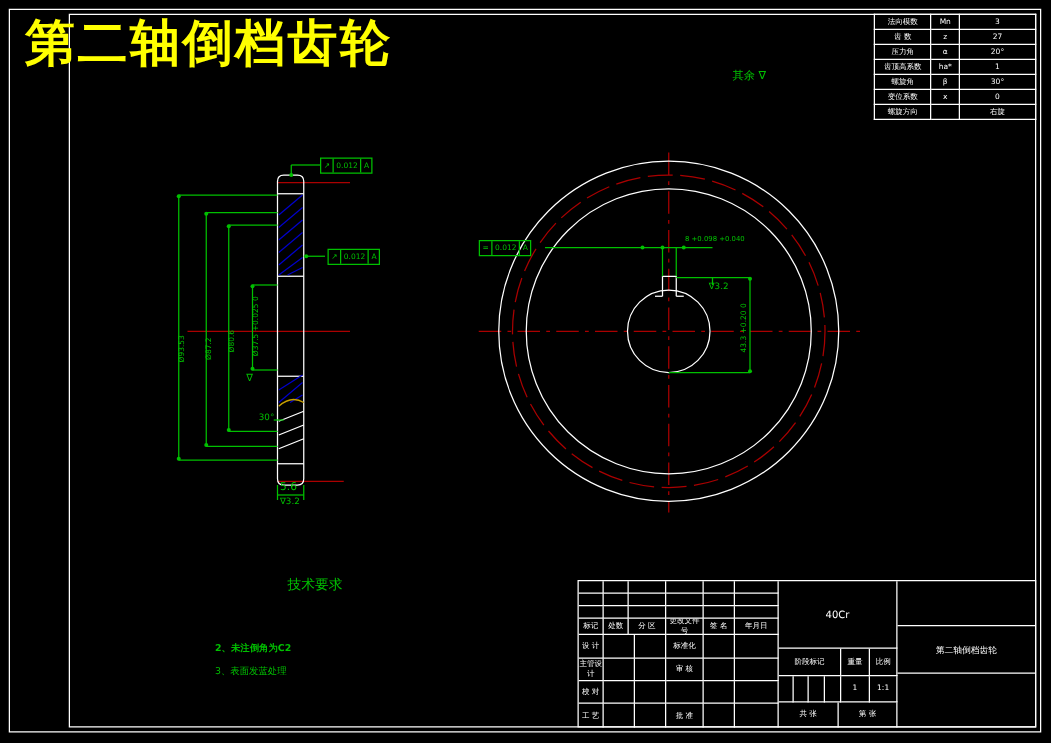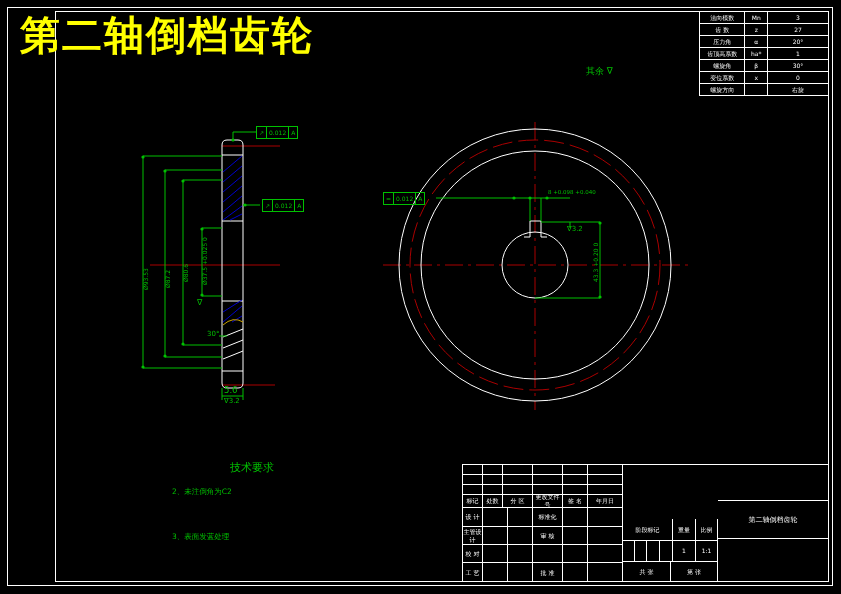--- a/index.html
+++ b/index.html
@@ -32,21 +32,21 @@
   .tblock{left:462px;top:464px;width:367px;height:118px;border:1px solid #fff;box-sizing:border-box;}
   .tb-cell{position:absolute;box-sizing:border-box;border-right:1px solid #fff;border-bottom:1px solid #fff;
            color:#fff;font-size:6px;line-height:8px;display:flex;align-items:center;justify-content:center;
            text-align:center;overflow:hidden;}
   .tb-noR{border-right:none;}
   .tb-noB{border-bottom:none;}
 
   
   .gtext{color:#00c000;font-size:7px;line-height:9px;white-space:nowrap;}
   .gtext-b{color:#00c000;font-size:8.5px;line-height:11px;white-space:nowrap;}
-  .gtext-t{color:#00c000;font-size:9px;line-height:12px;white-space:nowrap;margin-top:10px;}
+  .gtext-t{color:#00c000;font-size:9px;line-height:12px;white-space:nowrap;}
 
   .vtext{color:#00c000;font-size:6px;line-height:7px;white-space:nowrap;
          transform:rotate(-90deg);transform-origin:0 0;}
 
   
   .gtol{display:flex;border:1px solid #00c000;height:11px;align-items:stretch;}
   .gtol > div{border-right:1px solid #00c000;display:flex;align-items:center;justify-content:center;
               color:#00c000;font-size:6px;padding:0 2px;}
   .gtol > div:last-child{border-right:none;}
 
@@ -273,21 +273,21 @@
 
   <div class="abs gtext" style="left:567px;top:225px;">∇3.2</div>
 
   <div class="abs" style="left:592px;top:282px;">
     <div class="vtext">43.3 +0.20 0</div>
   </div>
 
   <div class="abs gtext-t" style="left:586px;top:55px;">其余 ∇</div>
 
   <div class="abs techreq-title" style="left:230px;top:461px;">技术要求</div>
-  <div class="abs techreq-line" style="left:172px;top:486px;">2、未注倒角为C2</div>
+  <div class="abs techreq-line" style="left:172px;top:513px;font-weight:bold;">2、未注倒角为C2</div>
   <div class="abs techreq-line" style="left:172px;top:531px;">3、表面发蓝处理</div>
 
   <div class="abs tblock">
 
     <div class="tb-cell" style="left:0;top:0;width:20px;height:10px;"></div>
     <div class="tb-cell" style="left:20px;top:0;width:20px;height:10px;"></div>
     <div class="tb-cell" style="left:40px;top:0;width:30px;height:10px;"></div>
     <div class="tb-cell" style="left:70px;top:0;width:30px;height:10px;"></div>
     <div class="tb-cell" style="left:100px;top:0;width:25px;height:10px;"></div>
     <div class="tb-cell" style="left:125px;top:0;width:35px;height:10px;"></div>
@@ -334,20 +334,21 @@
     <div class="tb-cell" style="left:100px;top:80px;width:25px;height:18px;"></div>
     <div class="tb-cell" style="left:125px;top:80px;width:35px;height:18px;"></div>
 
     <div class="tb-cell tb-noB" style="left:0;top:98px;width:20px;height:19px;">工 艺</div>
     <div class="tb-cell tb-noB" style="left:20px;top:98px;width:25px;height:19px;"></div>
     <div class="tb-cell tb-noB" style="left:45px;top:98px;width:25px;height:19px;"></div>
     <div class="tb-cell tb-noB" style="left:70px;top:98px;width:30px;height:19px;">批 准</div>
     <div class="tb-cell tb-noB" style="left:100px;top:98px;width:25px;height:19px;"></div>
     <div class="tb-cell tb-noB" style="left:125px;top:98px;width:35px;height:19px;"></div>
 
+    <div class="tb-cell" style="left:160px;top:0;width:95px;height:54px;font-size:8px;">40Cr</div>
 
     <div class="tb-cell" style="left:160px;top:54px;width:50px;height:22px;">阶段标记</div>
     <div class="tb-cell" style="left:210px;top:54px;width:23px;height:22px;">重量</div>
     <div class="tb-cell" style="left:233px;top:54px;width:22px;height:22px;">比例</div>
 
     <div class="tb-cell" style="left:160px;top:76px;width:12px;height:21px;"></div>
     <div class="tb-cell" style="left:172px;top:76px;width:12px;height:21px;"></div>
     <div class="tb-cell" style="left:184px;top:76px;width:13px;height:21px;"></div>
     <div class="tb-cell" style="left:197px;top:76px;width:13px;height:21px;"></div>
     <div class="tb-cell" style="left:210px;top:76px;width:23px;height:21px;">1</div>

